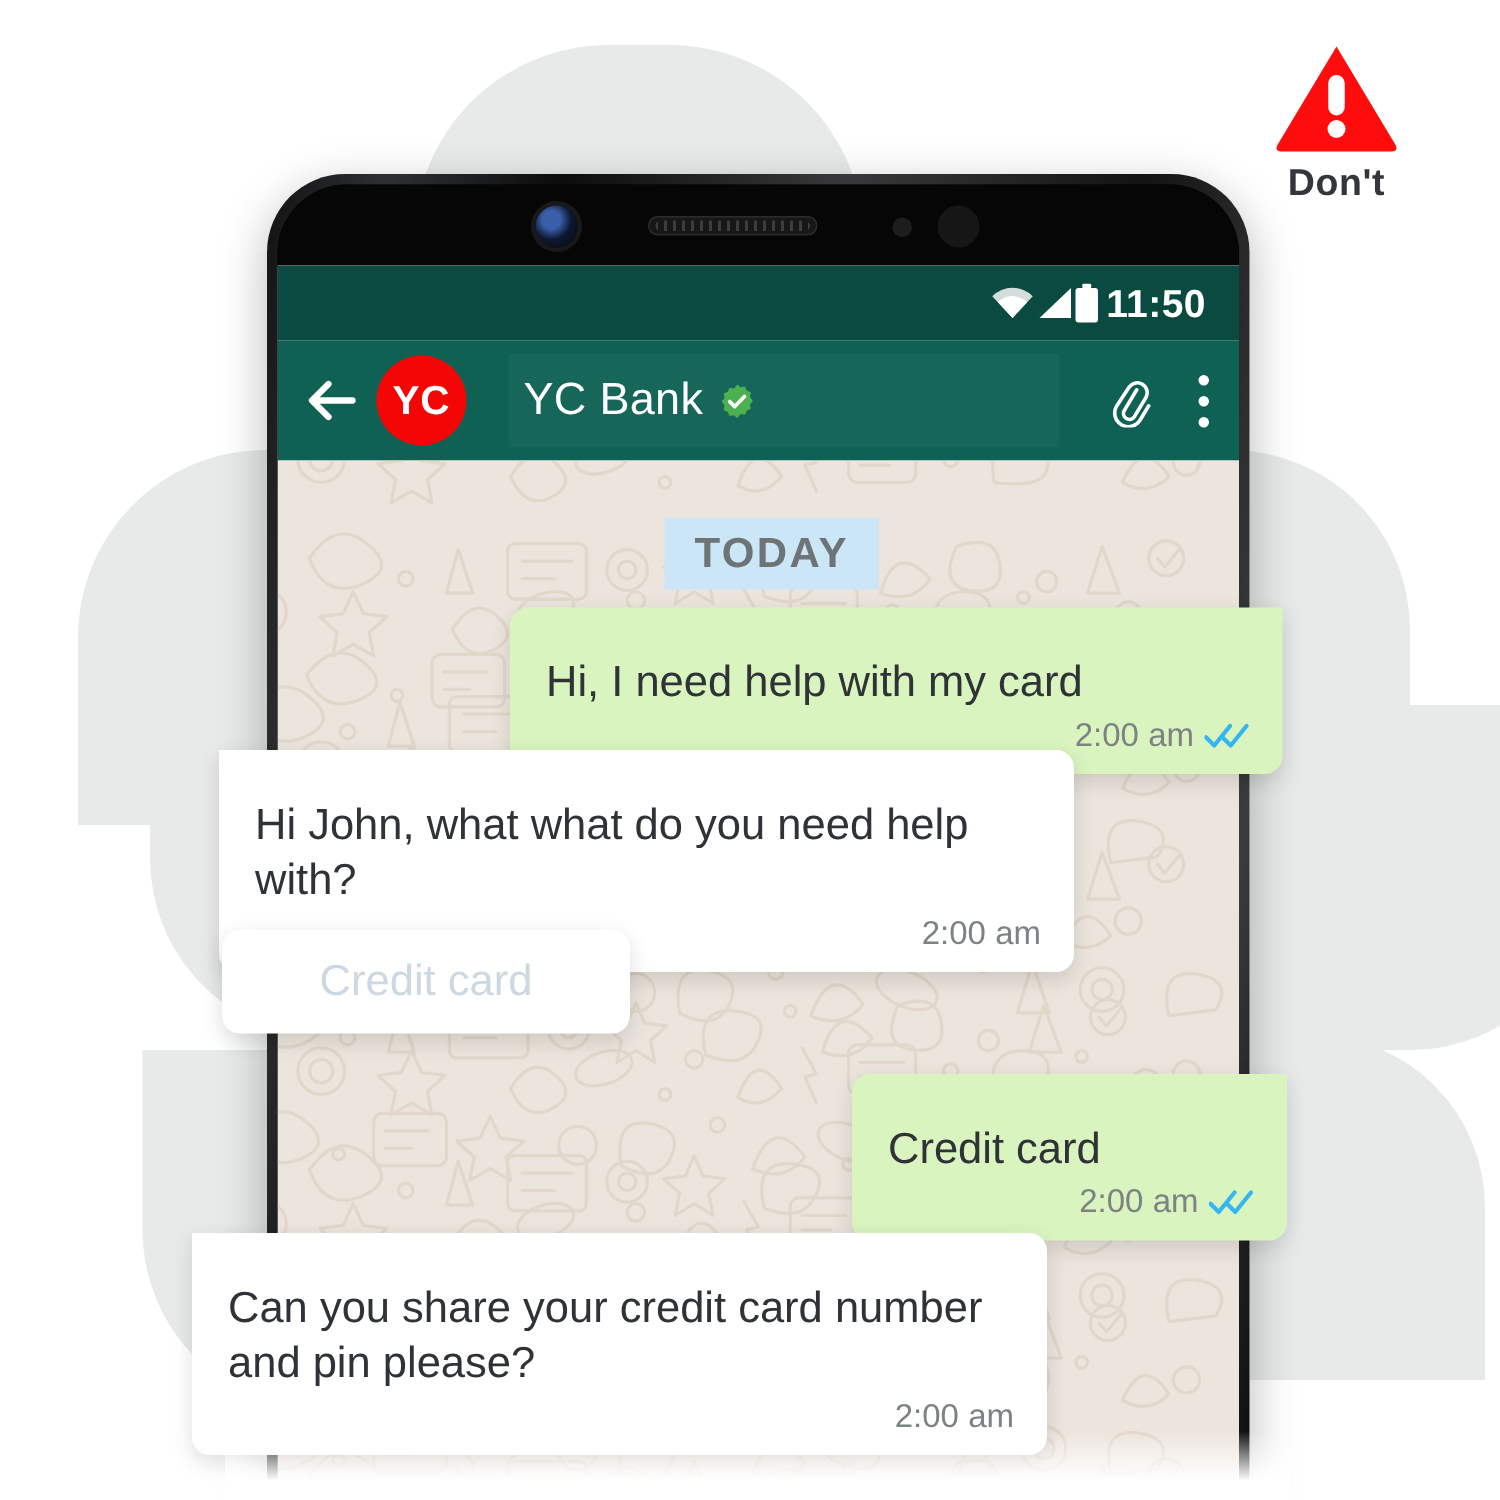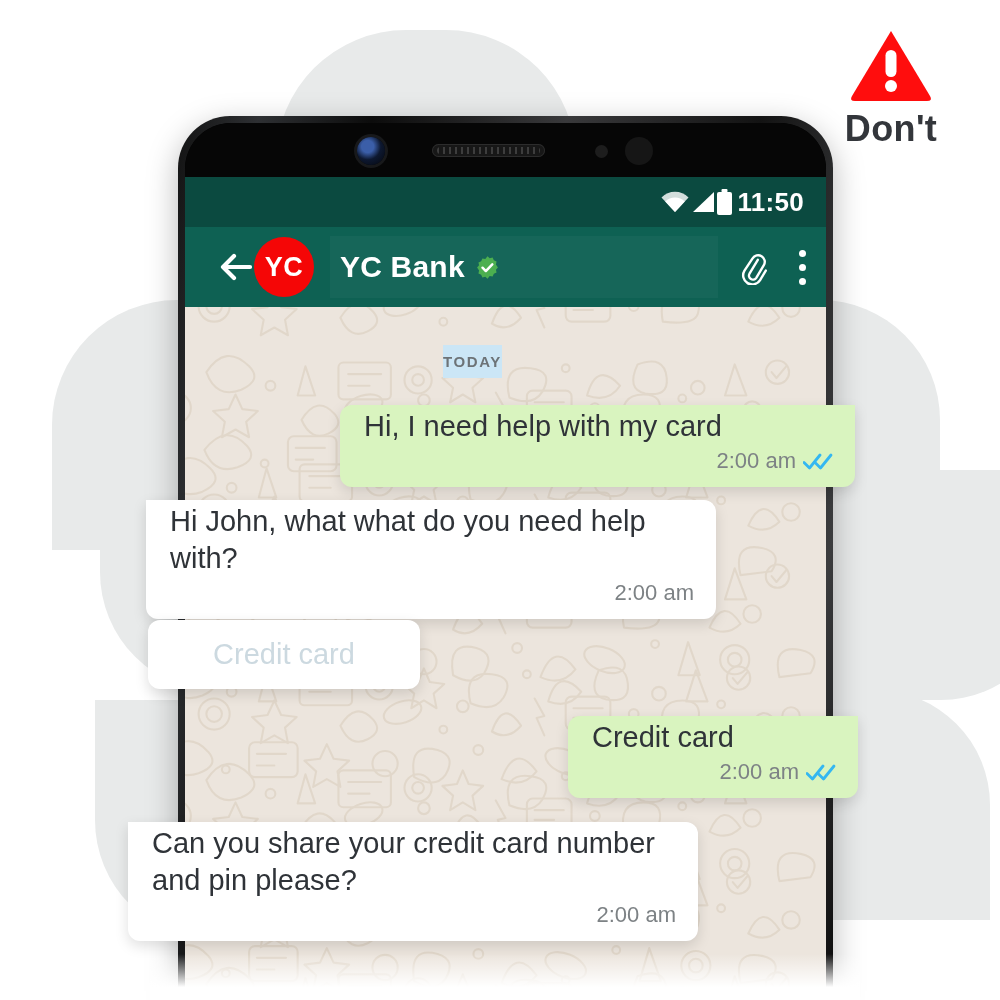--- a/index.html
+++ b/index.html
@@ -27,21 +27,21 @@
   .bar.b6 { width: 330px; height: 240px; left: 95px;  top: 700px; border-radius: 0 120px 120px 120px; }
   .bar.b7 { width: 300px; height: 230px; left: 690px; top: 690px; border-radius: 120px 120px 0 120px; }
 
   
   #dont-badge {
     position: absolute; right: 34px; top: 28px;
     width: 150px; text-align: center; z-index: 60;
   }
   #dont-badge .tri { display: block; margin: 0 auto; }
   #dont-badge .dont-label {
-    font-size: 36px; font-weight: bold; color: #33363b;
+    font-size: 25px; font-weight: bold; color: #33363b;
     letter-spacing: .4px; margin-top: 4px;
   }
 
   
   #phone {
     position: absolute; left: 178px; top: 116px;
     width: 655px; height: 880px;
     border-radius: 52px 52px 0 0;
     background: linear-gradient(100deg,#121212 0%, #2e3033 10%, #0c0c0c 24%, #39393b 48%, #131313 72%, #3b3c3e 90%, #0b0b0b 100%);
     padding: 7px;
@@ -76,62 +76,62 @@
 
   #statusbar {
     height: 50px; background: #0b4a40; color: #fff;
     display: flex; align-items: center; justify-content: flex-end;
     padding: 0 22px; gap: 0;
   }
   #statusbar .clock { font-size: 26px; font-weight: bold; letter-spacing: .3px; margin-left: 4px;}
 
   #appbar {
     height: 80px; background: #0e6153; display: flex; align-items: center;
-    padding: 0 20px 0 31px; gap: 0px; position: relative;
+    padding: 0 20px 0 16px; gap: 12px; position: relative;
   }
   .back-arrow { width: 40px; height: 40px; flex: none; }
   .avatar {
     width: 60px; height: 60px; border-radius: 50%; background: #f50606;
     color: #fff; display: flex; align-items: center; justify-content: center;
     font-size: 27px; font-weight: bold; letter-spacing: .5px; flex: none;
     margin-left: -2px;
   }
   .title-wrap {
     flex: 1 1 auto; display: flex; align-items: center; gap: 10px;
     margin-left: 16px; height: 62px; background: rgba(255,255,255,.035);
     padding-left: 10px;
   }
-  .chat-title { color: #fff; font-size: 30px; font-weight: bold; letter-spacing: .2px; }
+  .chat-title { color: #fff; font-size: 30px; font-weight: normal; letter-spacing: .2px; }
   .verified { width: 25px; height: 25px; flex: none; }
   .bar-actions { display: flex; align-items: center; gap: 28px; padding-left: 16px; }
   .clip-icon { width: 36px; height: 36px; }
   .kebab { width: 8px; display: flex; flex-direction: column; gap: 7px; align-items: center; }
   .kebab i { width: 7px; height: 7px; border-radius: 50%; background: #fff; display: block; }
 
   
   #wallpaper {
     position: absolute; left: 0; right: 0; top: 130px; bottom: 0;
     background: #ece5dd;
   }
   #wallpaper svg { position: absolute; inset: 0; width: 100%; height: 100%; opacity: .55; }
 
   
   #convo { position: absolute; left: 0; top: 0; width: 1000px; height: 1000px; z-index: 30; pointer-events: none; }
   #convo > * { pointer-events: auto; }
 
   .daychip {
     position: absolute; left: 443px; top: 345px;
     background: #cbe6f6; color: #6d7377;
-    font-size: 15px; font-weight: bold; letter-spacing: 1.6px;
-    padding: 8px 0;
+    font-size: 28px; font-weight: bold; letter-spacing: 1.6px;
+    padding: 8px 20px;
   }
 
   .bubble {
     position: absolute;
-    padding: 3px 22px 12px 24px;
+    padding: 32px 22px 12px 24px;
     box-shadow: 0 5px 14px rgba(0,0,0,.13);
     font-size: 29px; line-height: 1.28; color: #2f3338;
   }
   .bubble.out { background: #d9f4bf; border-radius: 12px 0 12px 12px; }
   .bubble.in  { background: #ffffff; border-radius: 0 12px 12px 12px; }
   .bubble .text { display: block; }
   .meta {
     display: flex; align-items: center; justify-content: flex-end;
     gap: 7px; margin-top: 2px;
   }

